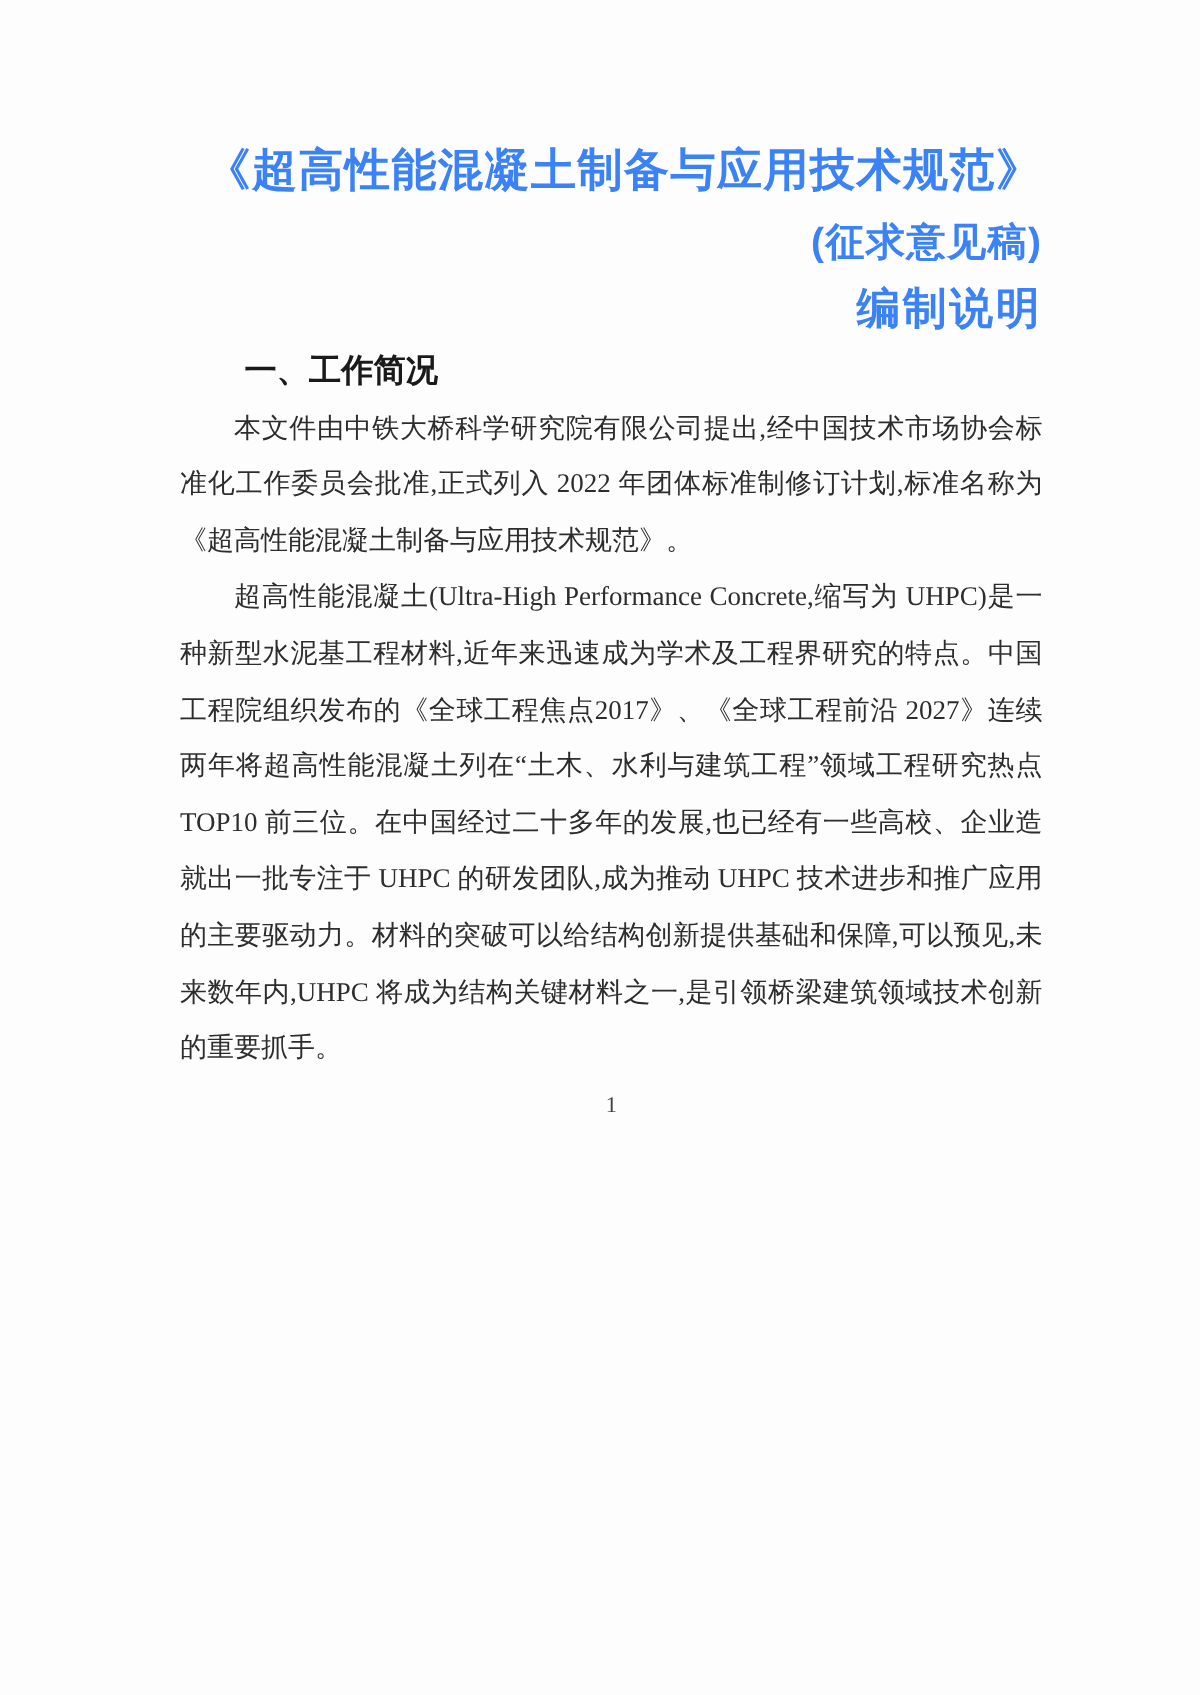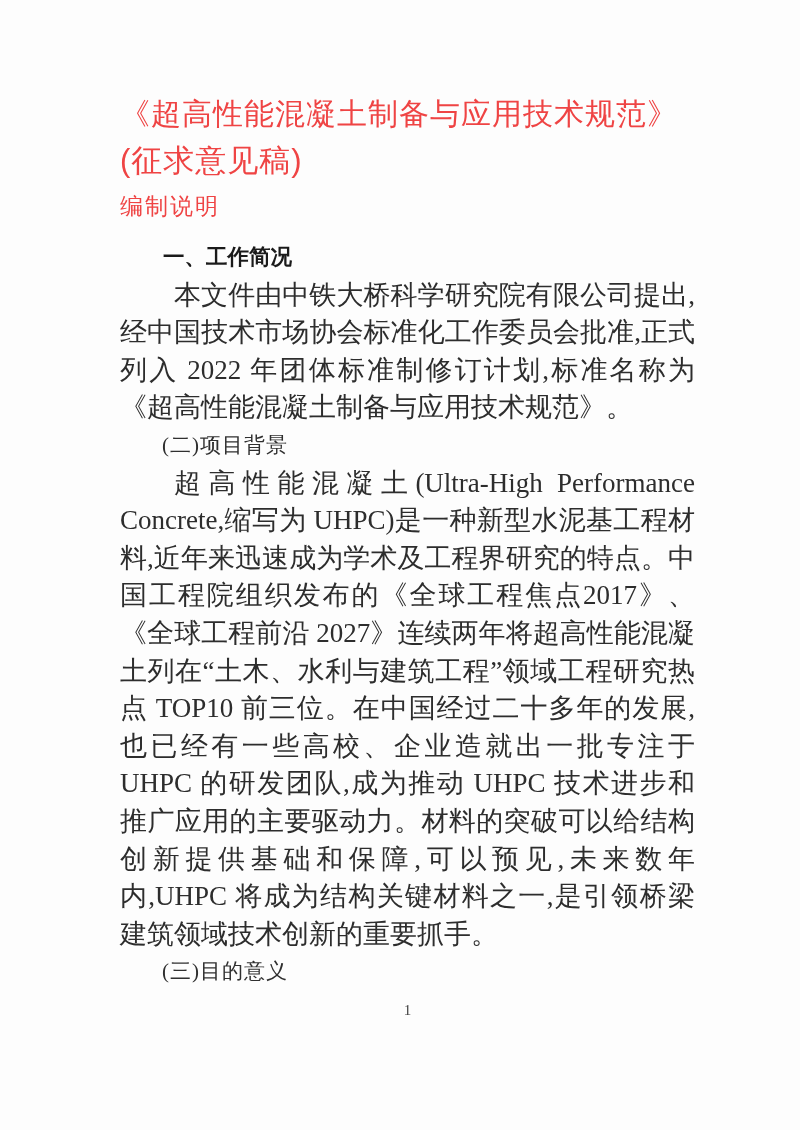--- a/index.html
+++ b/index.html
@@ -15,63 +15,62 @@
     color: #2d2d2d;
   }
   .page {
     box-sizing: border-box;
     width: 800px;
     height: 1130px;
     padding: 90px 105px 0 120px;
     background: #fdfdfd;
   }
   .title-block {
-    text-align: left;
+    text-align: right;
     font-family: "Liberation Sans", "DejaVu Sans", sans-serif;
-    font-weight: normal;
-    color: #ef4444;
+    font-weight: bold;
+    color: #3b82f6;
   }
   .title-1 {
     font-size: 30px;
     line-height: 48px;
     letter-spacing: 1px;
   }
   .title-2 {
-    font-size: 31px;
+    font-size: 26px;
     line-height: 46px;
     letter-spacing: 1px;
   }
   .title-3 {
-    font-size: 23px;
+    font-size: 29px;
     line-height: 45px;
     letter-spacing: 2px;
   }
   .body-block {
-    margin-top: 10px;
   }
   .body-block > div {
     margin: 0;
   }
   .h1 {
     font-family: "Liberation Sans", "DejaVu Sans", sans-serif;
     font-weight: bold;
     font-size: 21.5px;
     line-height: 37.6px;
     text-indent: 2em;
     color: #1a1a1a;
   }
   .h2 {
     font-size: 21px;
     line-height: 37.6px;
     text-indent: 2em;
     color: #2f2f2f;
     letter-spacing: 1px;
   }
   .p {
-    font-size: 27px;
+    font-size: 18px;
     line-height: 37.6px;
     text-indent: 2em;
     text-align: justify;
     color: #2d2d2d;
   }
   .footer {
     margin-top: 9px;
     text-align: center;
     font-size: 15px;
     line-height: 20px;
@@ -85,20 +84,18 @@
 
   <div class="title-block">
     <div class="title-1">《超高性能混凝土制备与应用技术规范》</div>
     <div class="title-2">(征求意见稿)</div>
     <div class="title-3">编制说明</div>
   </div>
 
   <div class="body-block" id="body-block">
       <div class="h1">一、工作简况</div>
       <div class="p">本文件由中铁大桥科学研究院有限公司提出,经中国技术市场协会标准化工作委员会批准,正式列入 2022 年团体标准制修订计划,标准名称为《超高性能混凝土制备与应用技术规范》。</div>
-      <div class="h2">(二)项目背景</div>
       <div class="p">超高性能混凝土(Ultra-High Performance Concrete,缩写为 UHPC)是一种新型水泥基工程材料,近年来迅速成为学术及工程界研究的特点。中国工程院组织发布的《全球工程焦点2017》、《全球工程前沿 2027》连续两年将超高性能混凝土列在“土木、水利与建筑工程”领域工程研究热点 TOP10 前三位。在中国经过二十多年的发展,也已经有一些高校、企业造就出一批专注于 UHPC 的研发团队,成为推动 UHPC 技术进步和推广应用的主要驱动力。材料的突破可以给结构创新提供基础和保障,可以预见,未来数年内,UHPC 将成为结构关键材料之一,是引领桥梁建筑领域技术创新的重要抓手。</div>
-      <div class="h2">(三)目的意义</div>
     </div>
 
   <div class="footer">1</div>
 
 </div>
 
 </body></html>

